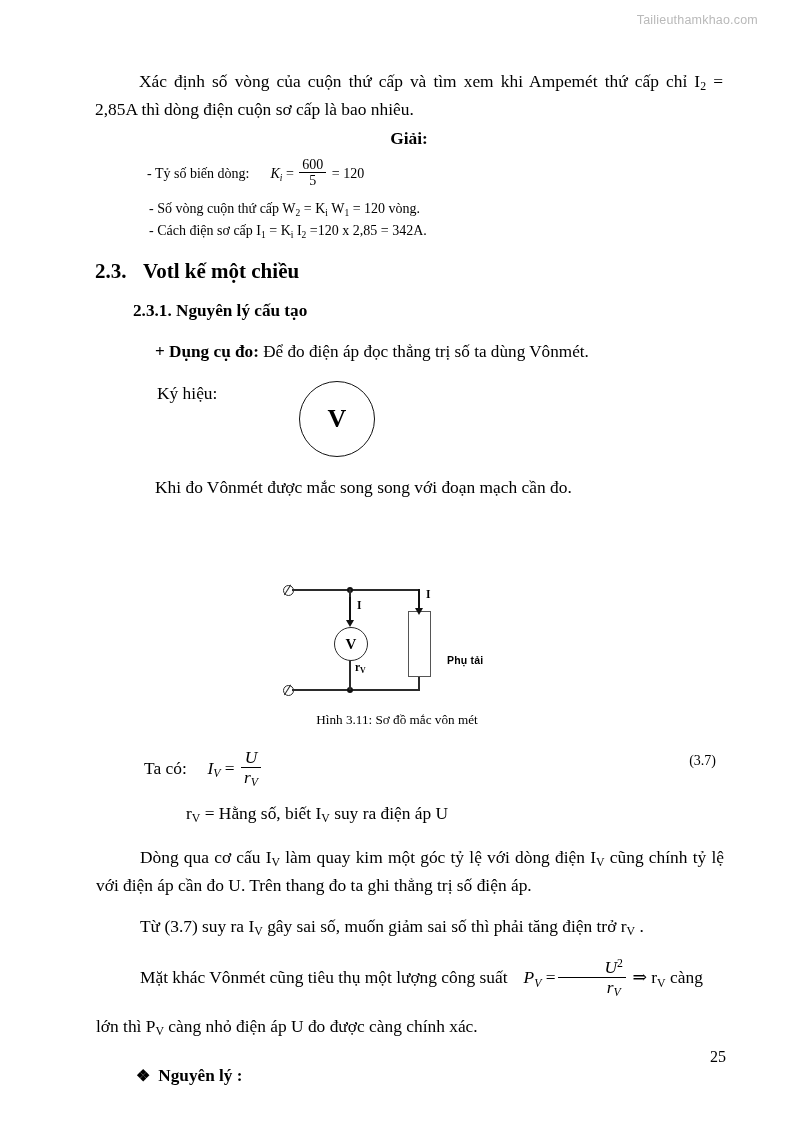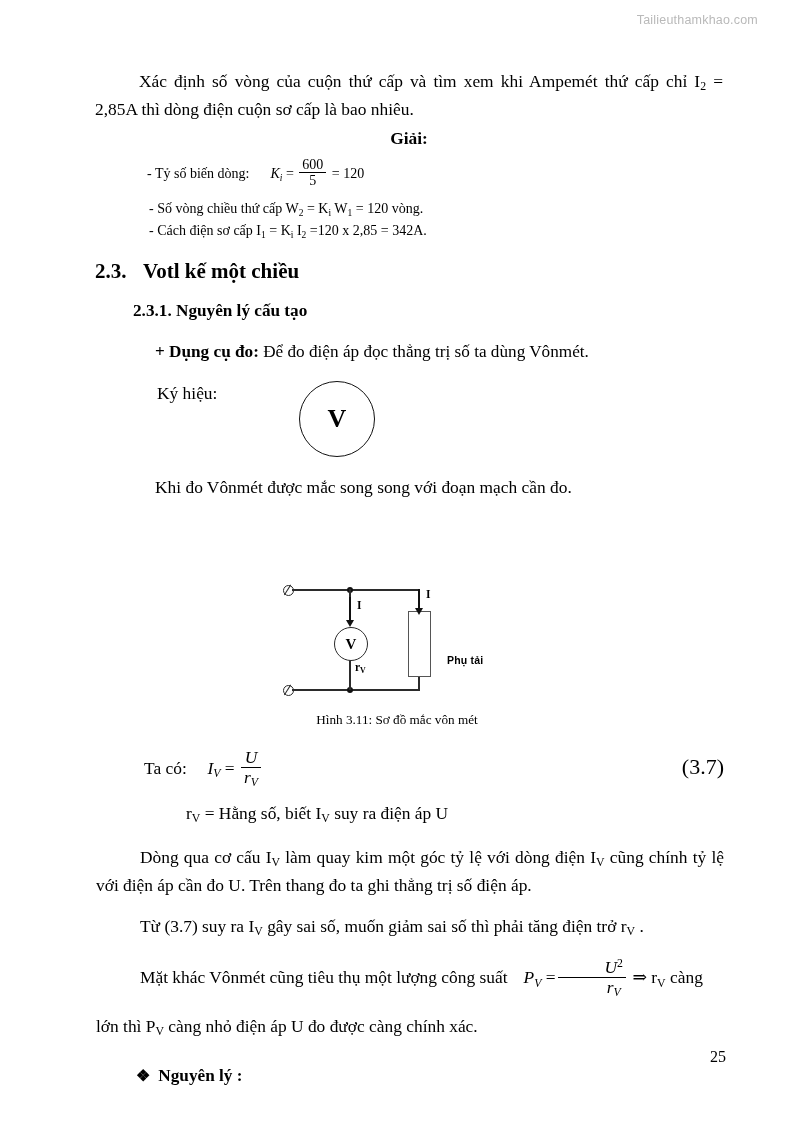--- a/index.html
+++ b/index.html
@@ -115,23 +115,23 @@
   .frac .num { display: block; padding: 0 3px; }
   .frac .den { display: block; border-top: 1.3px solid #000; padding: 0 3px; }
 
   .eqline {
     position: relative;
     font-size: 17.4px;
     line-height: 1.5;
   }
   .eqno {
     position: absolute;
-    right: 0;
+    right: 8px;
     top: 2px;
-    font-size: 22px;
+    font-size: 14px;
   }
 
   
   .symbol-wrap {
     position: relative;
     height: 82px;
     margin-top: -30px;
   }
   .vcircle-big {
     position: absolute;
@@ -276,21 +276,21 @@
 
     <div class="bullet-line" style="margin-top:6px;">
       <span>- Tỷ số biến dòng:</span>
       <span style="display:inline-block;width:14px;"></span>
       <span class="mi">K</span><span class="mi sub">i</span>
       <span>=</span>
       <span class="frac"><span class="num">600</span><span class="den">5</span></span>
       <span>= 120</span>
     </div>
 
-    <div class="bullet-line tight" style="margin-top:10px;"><span>-  Số vòng chiều thứ cấp W</span><span class="sub">2</span><span> = K</span><span class="sub">i</span><span> W</span><span class="sub">1</span><span> = 120 vòng.</span></div>
+    <div class="bullet-line tight" style="margin-top:10px;"><span>-  Số vòng cuộn thứ cấp W</span><span class="sub">2</span><span> = K</span><span class="sub">i</span><span> W</span><span class="sub">1</span><span> = 120 vòng.</span></div>
 
     <div class="bullet-line tight"><span>-  Cách điện sơ cấp I</span><span class="sub">1</span><span> = K</span><span class="sub">i</span><span> I</span><span class="sub">2</span><span> =120 x 2,85 = 342A.</span></div>
 
     <div class="h2-row">
       <span class="h2 h2-num">2.3.</span>
       <span class="h2">Votl kế một chiều</span>
     </div>
 
     <p class="h3">2.3.1. Nguyên lý cấu tạo</p>
 

